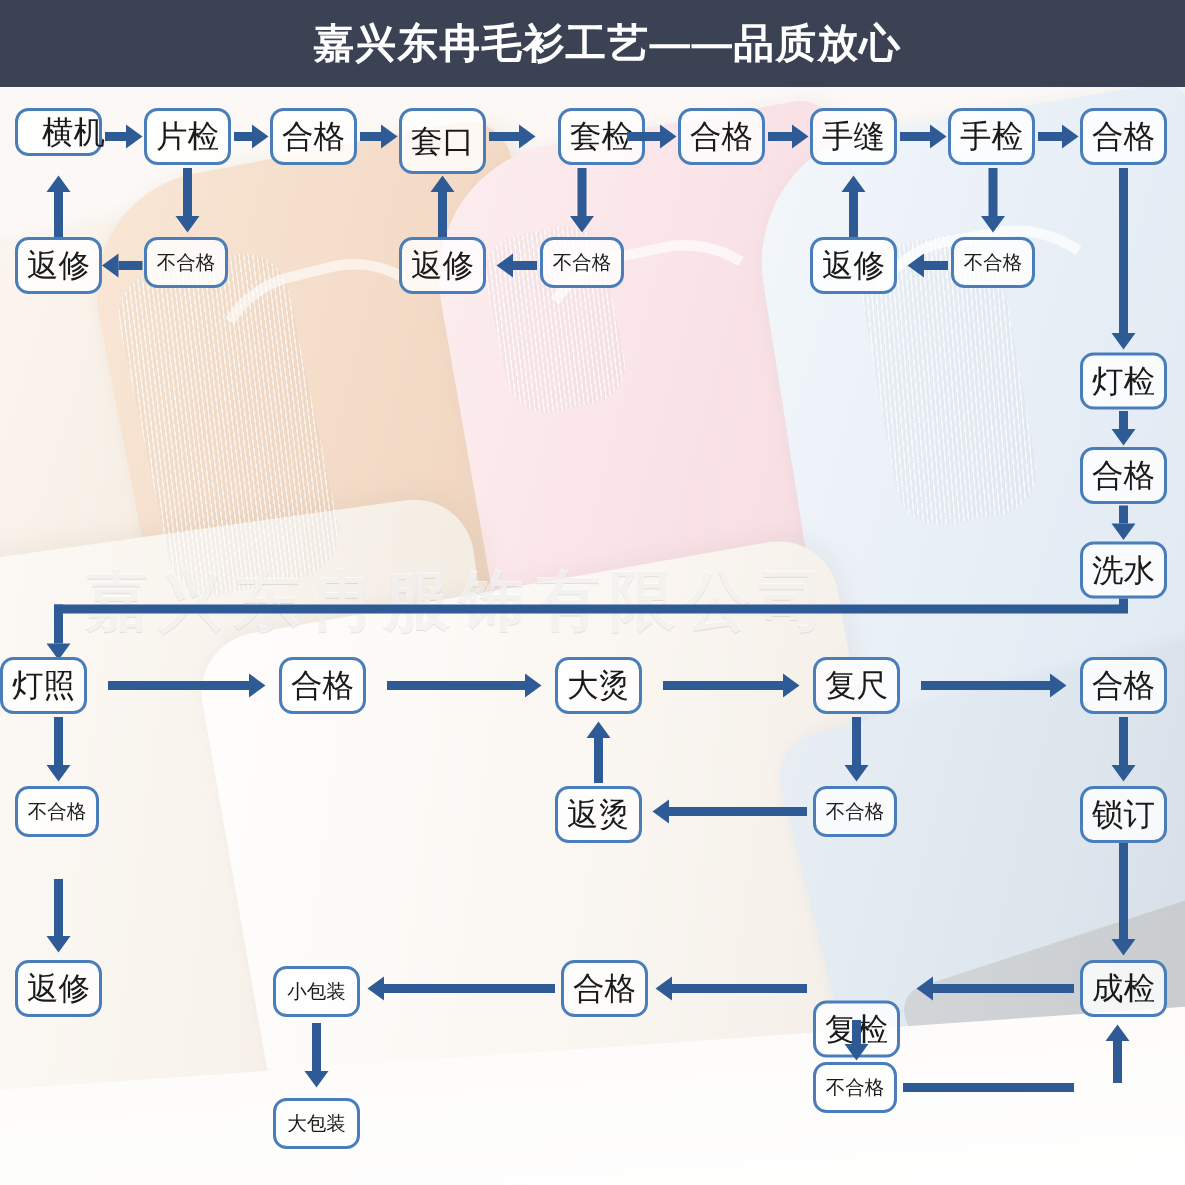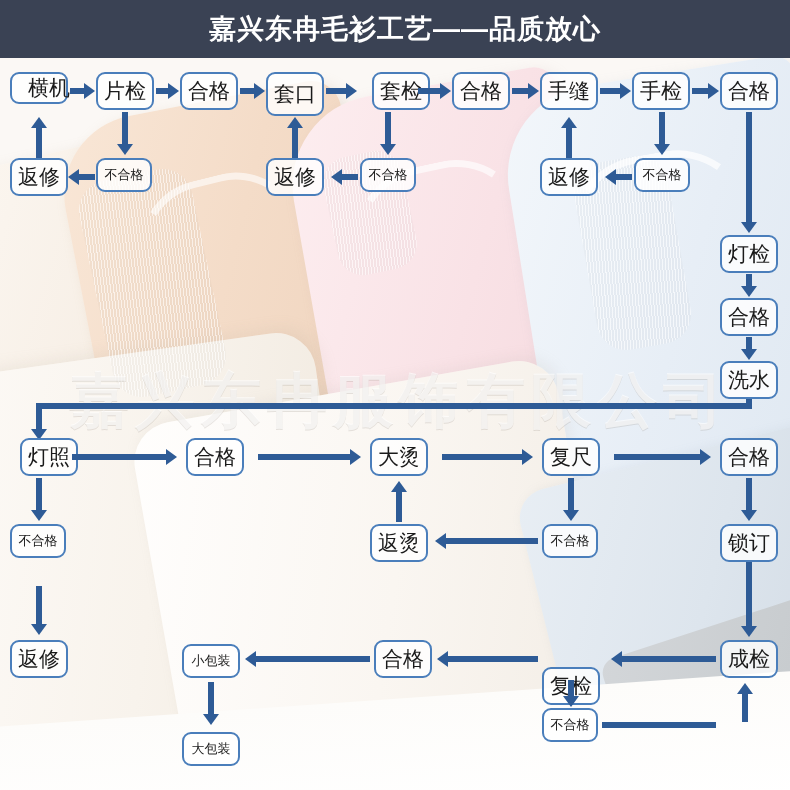--- a/index.html
+++ b/index.html
@@ -119,27 +119,26 @@
     color:#ffffff;
     font-size:27px;
     font-weight:bold;
     letter-spacing:1px;
     font-family:"Liberation Sans","DejaVu Sans",sans-serif;
   }
 
   
   #watermark{
     position:absolute;left:56px;top:370px;width:700px;height:62px;
-    font-size:60px;font-weight:bold;letter-spacing:6px;
+    font-size:44px;font-weight:bold;letter-spacing:6px;
     color:rgba(255,255,255,.62);
     text-shadow:0 1px 0 rgba(120,110,100,.18);
     white-space:nowrap;
     pointer-events:none;
     line-height:62px;
-    margin-left:13px;
   }
 
   
   #flow{position:absolute;left:0;top:0;width:790px;height:790px;}
 
   .node{
     position:absolute;
     box-sizing:border-box;
     border:2px solid #4a7ebb;
     border-radius:9px;
@@ -258,21 +257,21 @@
     <div class="edge v" style="left:746px;top:274px;height:12px;"></div>
     <div class="head down" style="left:741px;top:286px;"></div>
     <div class="edge v" style="left:746px;top:337px;height:12px;"></div>
     <div class="head down" style="left:741px;top:349px;"></div>
 
     <div class="edge v" style="left:746px;top:399px;height:8px;"></div>
     <div class="edge h" style="left:36px;top:403px;width:716px;"></div>
     <div class="edge v" style="left:36px;top:403px;height:26px;"></div>
     <div class="head down" style="left:31px;top:429px;"></div>
 
-    <div class="node big" style="left:20px;top:438px;width:58px;height:38px;">灯照</div>
+    <div class="node big" style="left:0;top:438px;width:58px;height:38px;">灯照</div>
     <div class="node big" style="left:186px;top:438px;width:58px;height:38px;">合格</div>
     <div class="node big" style="left:370px;top:438px;width:58px;height:38px;">大烫</div>
     <div class="node big" style="left:542px;top:438px;width:58px;height:38px;">复尺</div>
     <div class="node big" style="left:720px;top:438px;width:58px;height:38px;">合格</div>
 
     <div class="edge h" style="left:72px;top:454px;width:94px;"></div>
     <div class="head right" style="left:166px;top:449px;"></div>
     <div class="edge h" style="left:258px;top:454px;width:92px;"></div>
     <div class="head right" style="left:350px;top:449px;"></div>
     <div class="edge h" style="left:442px;top:454px;width:80px;"></div>

